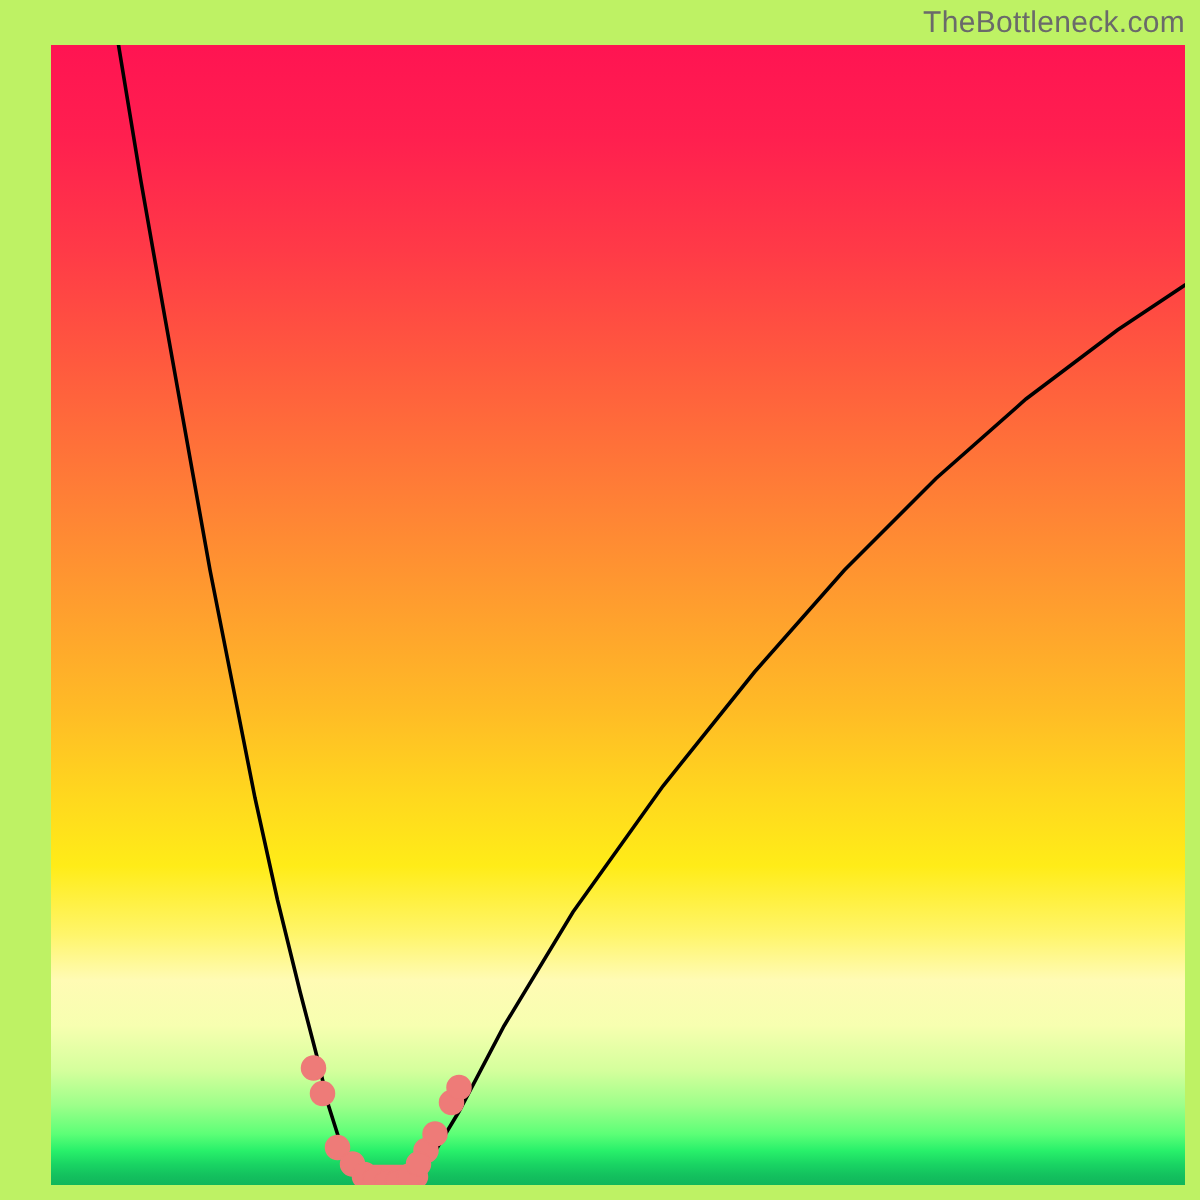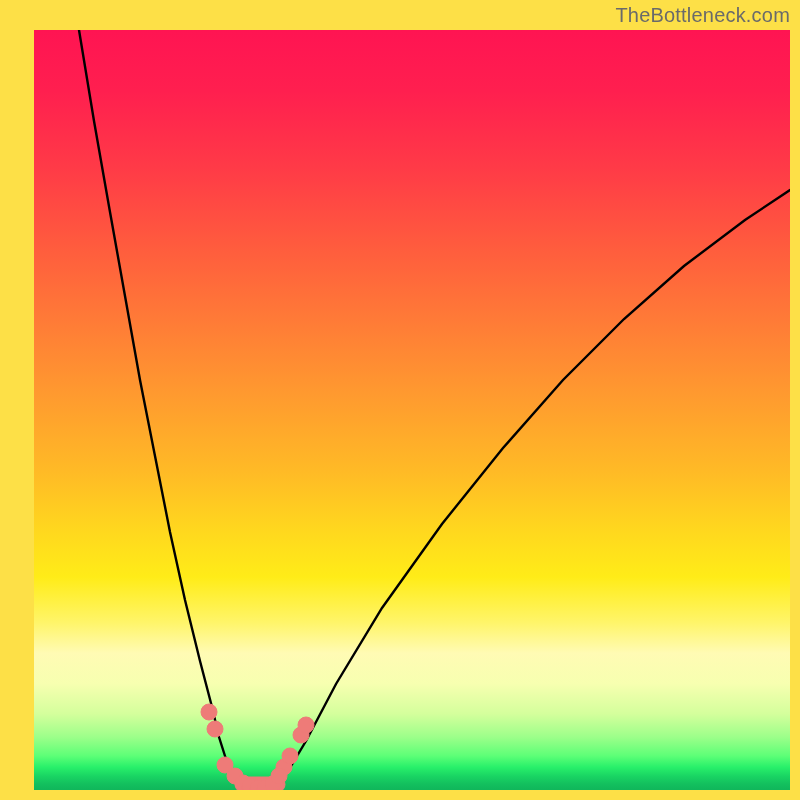--- a/index.html
+++ b/index.html
@@ -10,21 +10,21 @@
     background: #000;
     overflow: hidden;
     font-family: Arial, Helvetica, sans-serif;
   }
   .frame {
     position: absolute;
     left: 0;
     top: 0;
     width: 800px;
     height: 800px;
-    background: #fde047;
+    background: #bef264;
   }
   .watermark {
     position: absolute;
     top: 4px;
     right: 10px;
     color: #6a6a6a;
     font-size: 20px;
     font-weight: 500;
     letter-spacing: 0.2px;
     z-index: 10;

